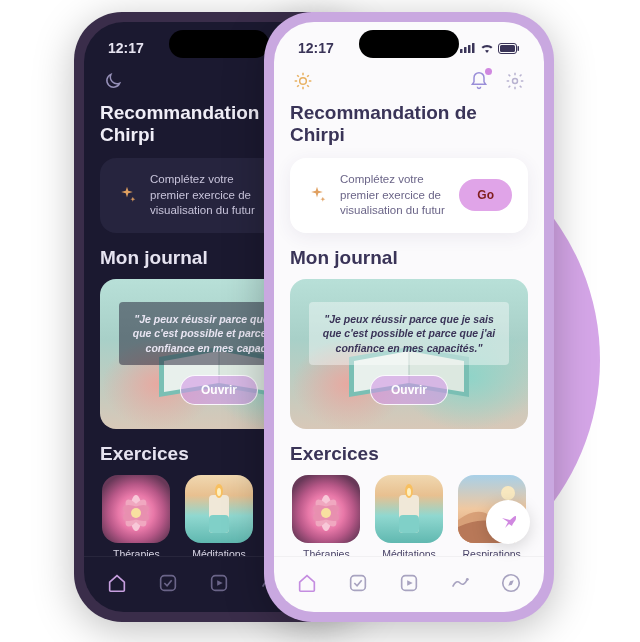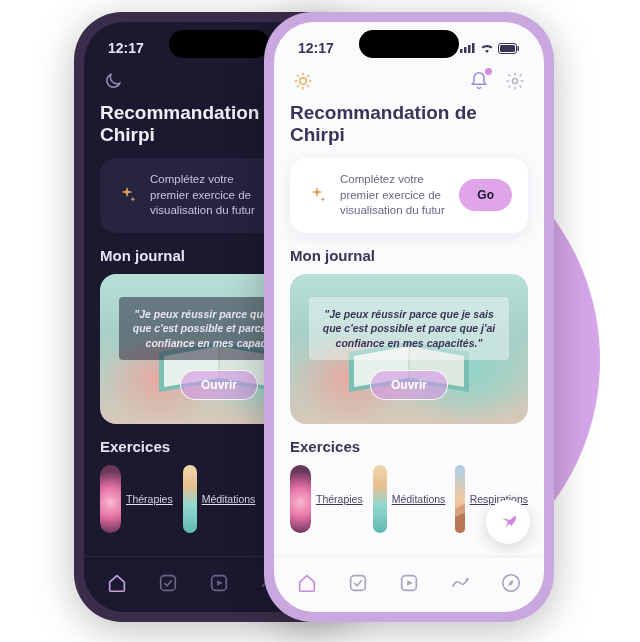--- a/index.html
+++ b/index.html
@@ -80,41 +80,41 @@
     align-items: center;
     padding: 4px 18px 10px;
   }
   .header-icons { display: flex; gap: 14px; }
   .icon-btn { width: 22px; height: 22px; display:flex; align-items:center; justify-content:center; color:#9690b8; position:relative; }
   .light .icon-btn { color: #b8b2d0; }
   .content { flex: 1; padding: 0 16px; overflow: hidden; }
   h1.title { font-size: 19px; font-weight: 700; margin-bottom: 12px; }
   .dark h1.title { color: #f0eef7; }
   .light h1.title { color: #3a3458; }
-  h2.section { font-size: 15px; font-weight: 700; margin: 14px 0 10px; }
+  h2.section { font-size: 19px; font-weight: 700; margin: 14px 0 10px; }
   .card {
     border-radius: 16px;
     padding: 14px 16px;
     display: flex;
     align-items: center;
     gap: 12px;
   }
   .dark .card { background: #26243e; }
   .light .card { background: #ffffff; box-shadow: 0 4px 18px rgba(60,50,100,0.08); }
   .card-icon { width: 22px; height: 22px; flex-shrink: 0; display:flex; align-items:center; justify-content:center;}
   .card-text { flex: 1; font-size: 11.5px; line-height: 1.35; }
   .dark .card-text { color: #c8c4db; }
   .light .card-text { color: #6b6588; }
   .pill-btn {
     border: none;
     border-radius: 20px;
     padding: 9px 18px;
     font-size: 12px;
     font-weight: 600;
-    color: #0f172a;
+    color: #7f1d1d;
   }
   .dark .pill-btn { background: #c48ce0; }
   .light .pill-btn { background: #e0a4e8; }
   .journal-card {
     border-radius: 16px;
     height: 150px;
     position: relative;
     overflow: hidden;
     display: flex;
     flex-direction: column;
@@ -154,21 +154,21 @@
     border: 1.5px solid rgba(255,255,255,0.9);
     background: rgba(210,150,230,0.6);
     color: #fff;
     border-radius: 20px;
     padding: 7px 20px;
     font-size: 12px;
     font-weight: 600;
     z-index:2;
   }
   .ex-row { display: flex; gap: 10px; }
-  .ex-item { flex:1; min-width:0; display: flex; align-items: center; gap: 5px; text-decoration: underline; }
+  .ex-item { flex:1; min-width:0; display: flex; flex-direction: column; align-items: center; gap: 5px; text-decoration: underline; }
   .ex-img {
     width: 68px; height: 68px; border-radius: 16px;
     position: relative; overflow: hidden;
   }
   .ex-label { font-size: 10.5px; font-weight: 500; }
   .dark .ex-label { color: #d8d5e5; }
   .light .ex-label { color: #4a4468; }
   .lotus { background: radial-gradient(circle at 50% 55%, #f8b8d0 0%, #e878a8 35%, #b85888 55%, #683858 80%); }
   .candle { background: linear-gradient(180deg, #f0d8b0 0%, #e8c090 30%, #90d8d0 60%, #60b8b0 100%); }
   .breath { background: linear-gradient(180deg, #a8d0e8 0%, #f0c8a0 50%, #d89870 100%); }

